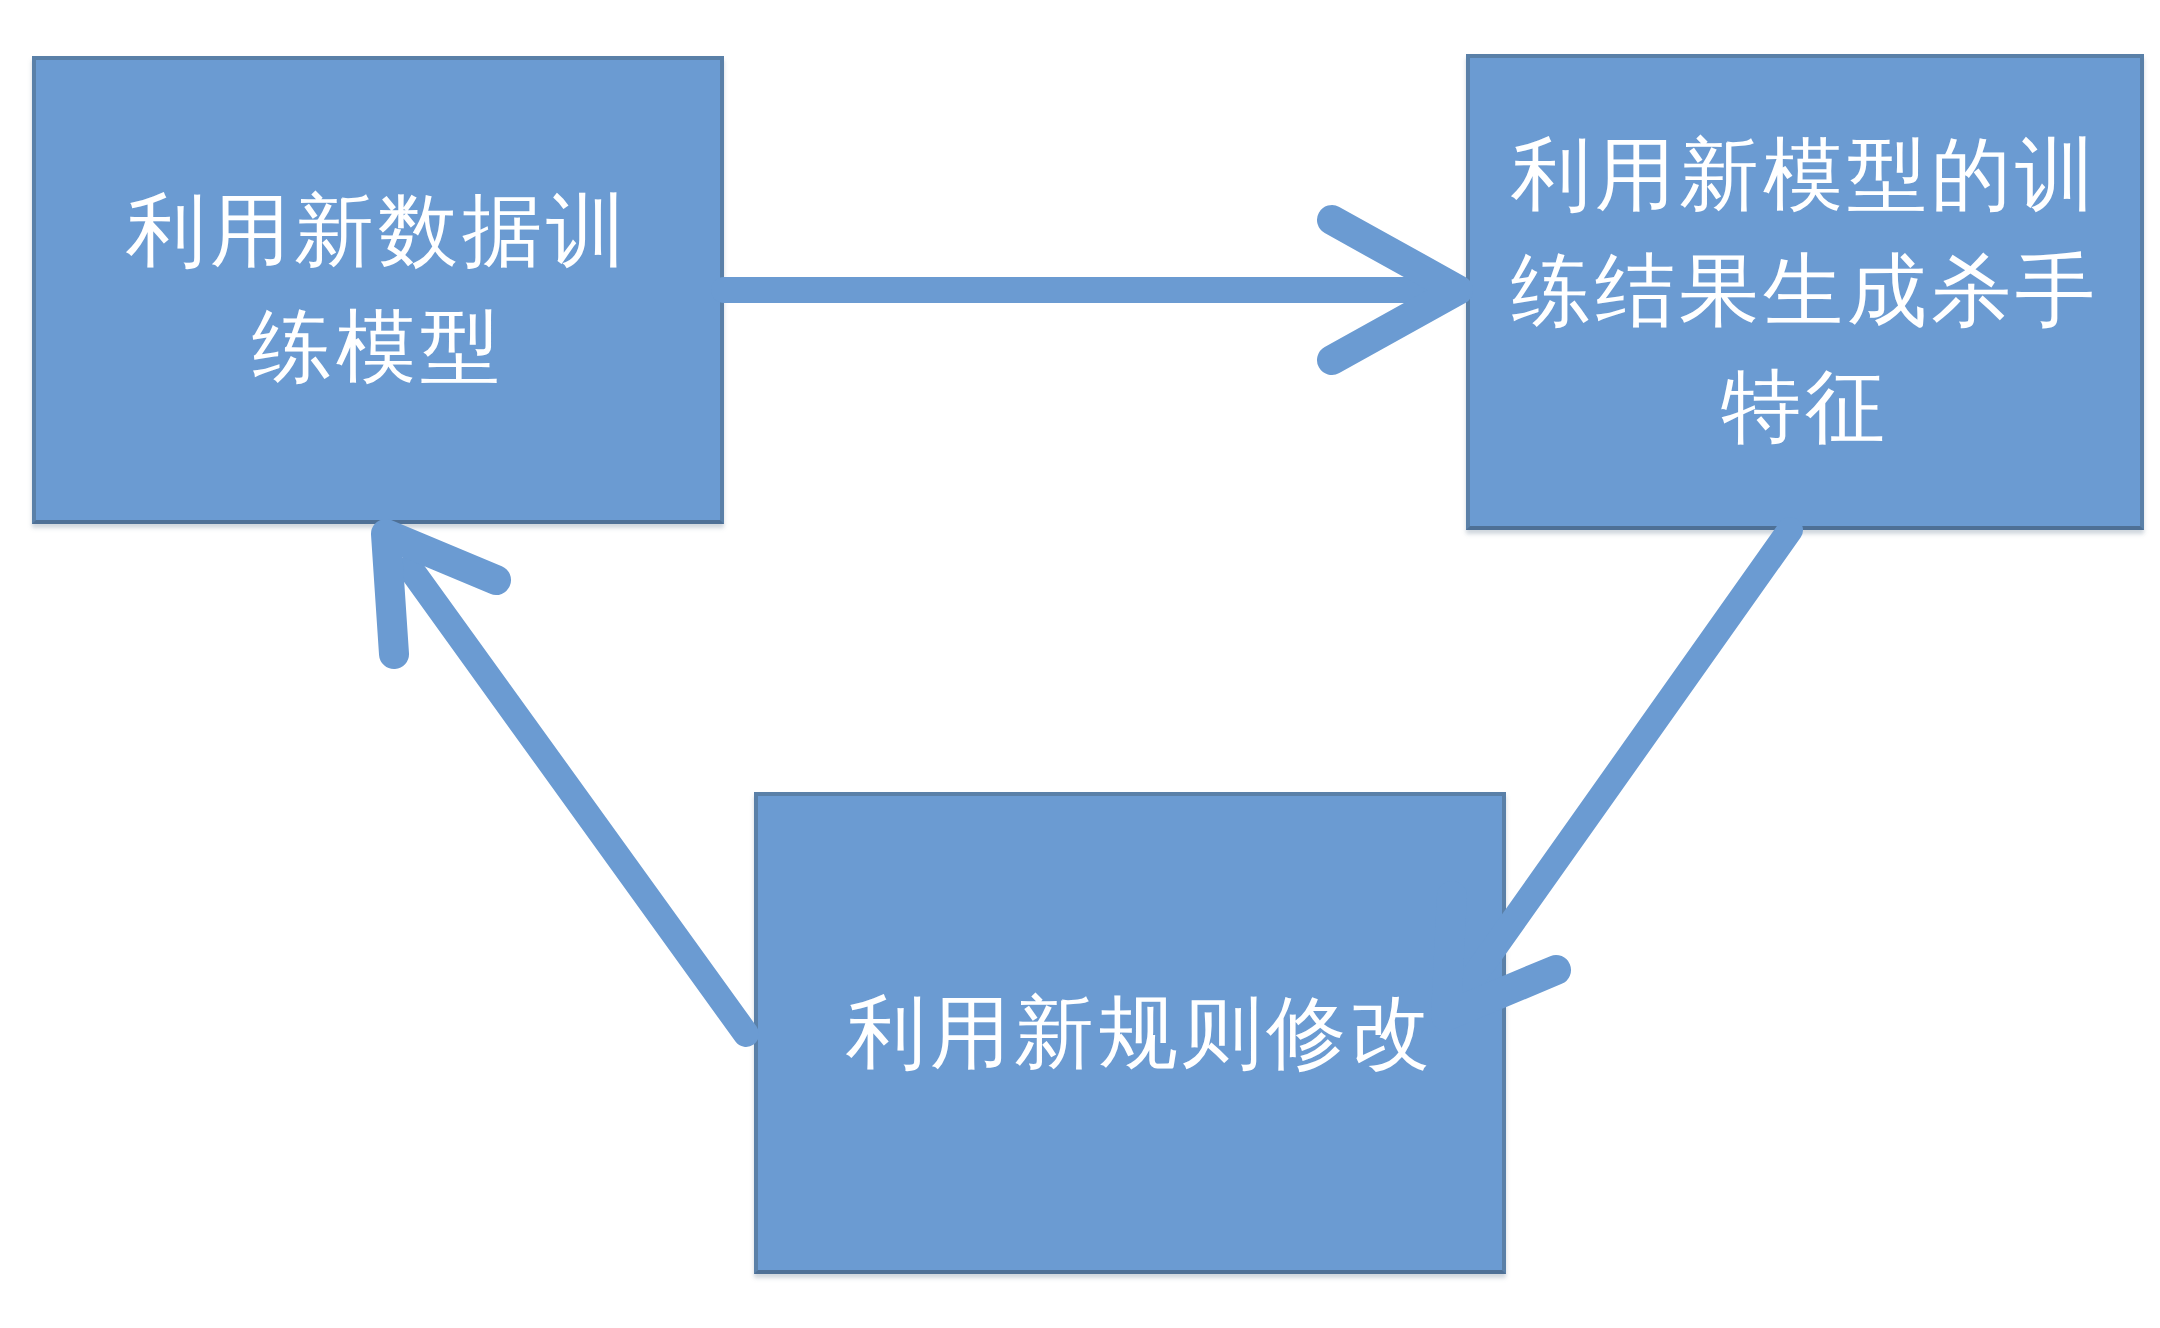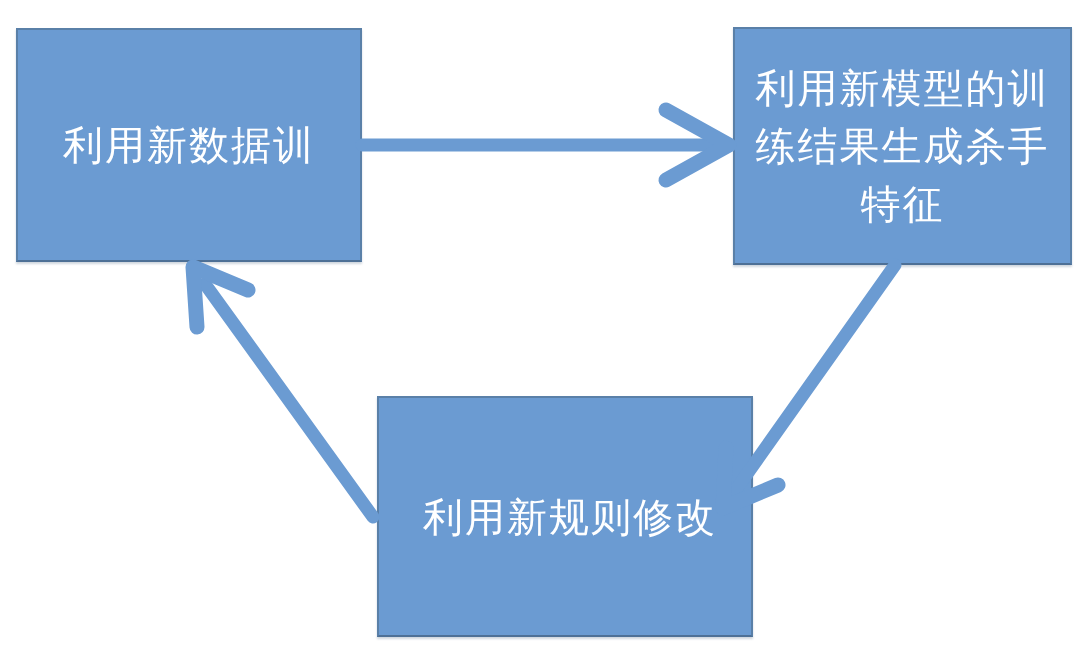--- a/index.html
+++ b/index.html
@@ -56,20 +56,21 @@
   .arrow-head  { stroke-width: 15px; }
 </style>
 </head>
 <body>
 
 <div class="canvas">
 
   <div class="flow-box box-a">
     <div class="box-text">
       <span class="line">利用新数据训</span>
+      <span class="line">练模型</span>
     </div>
   </div>
 
   <div class="flow-box box-b">
     <div class="box-text">
       <span class="line">利用新模型的训</span>
       <span class="line">练结果生成杀手</span>
       <span class="line">特征</span>
     </div>
   </div>

